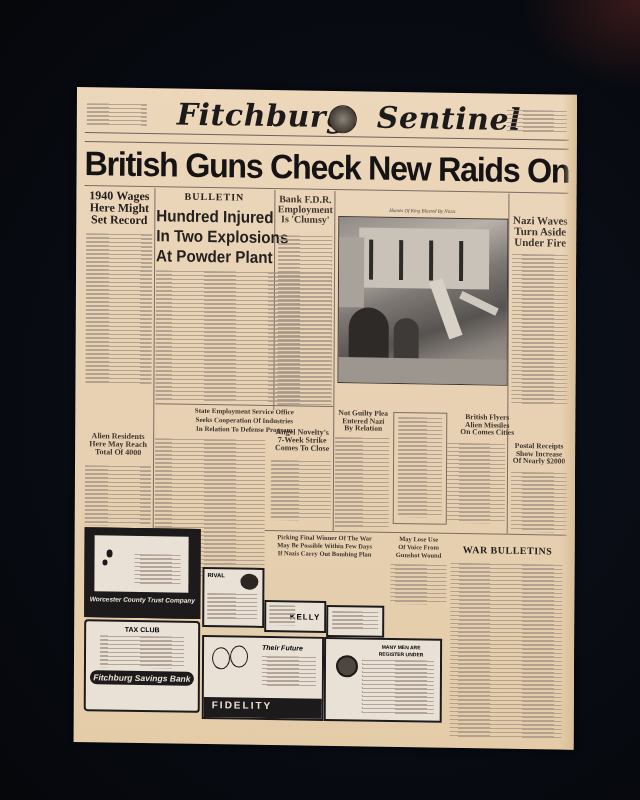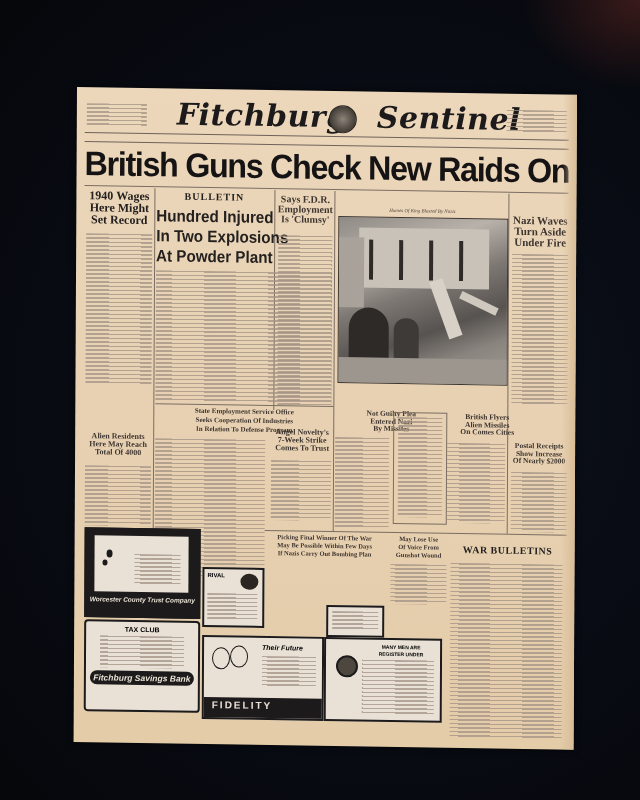--- a/index.html
+++ b/index.html
@@ -84,21 +84,21 @@
 
   <div class="abs hed" style="left:80px; top:103px; width:116px; font-size:10px; text-align:center; letter-spacing:1px;">BULLETIN</div>
   <div class="abs" style="left:80px; top:117px; width:178px;">
     <div class="hed" style="font-family:'Liberation Sans',sans-serif; font-size:16.5px; line-height:20px; transform:scaleX(0.92); transform-origin:0 0; white-space:nowrap;">Hundred Injured</div>
     <div class="hed" style="font-family:'Liberation Sans',sans-serif; font-size:16.5px; line-height:20px; transform:scaleX(0.92); transform-origin:0 0; white-space:nowrap;">In Two Explosions</div>
     <div class="hed" style="font-family:'Liberation Sans',sans-serif; font-size:16.5px; line-height:20px; transform:scaleX(0.92); transform-origin:0 0; white-space:nowrap;">At Powder Plant</div>
   </div>
   <div class="abs gray-text" style="left:80px; top:182px; width:176px; height:130px;"></div>
 
   <div class="abs" style="left:200px; top:104px; width:58px; text-align:center;">
-    <div class="hed hed-dim" style="font-size:10px;">Says F.D.R.</div>
+    <div class="hed hed-dim" style="font-size:10px;">Bank F.D.R.</div>
     <div class="hed hed-dim" style="font-size:10px;">Employment</div>
     <div class="hed hed-dim" style="font-size:10px;">Is 'Clumsy'</div>
   </div>
   <div class="abs gray-text" style="left:202px; top:145px; width:54px; height:170px;"></div>
 
   <div class="abs caption">Homes Of King Blasted By Nazis</div>
   <div class="abs photo">
     <div class="bld" style="left:20px; top:10px; width:130px; height:60px;"></div>
     <div class="bld" style="left:0; top:20px; width:25px; height:70px; background:#a9a29a;"></div>
     <div class="dark" style="left:30px; top:22px; width:4px; height:40px;"></div>
@@ -130,28 +130,28 @@
   <div class="abs" style="left:10px; top:345px; width:66px; text-align:center;">
     <div class="hed hed-dim" style="font-size:8px;">Alien Residents</div>
     <div class="hed hed-dim" style="font-size:8px;">Here May Reach</div>
     <div class="hed hed-dim" style="font-size:8px;">Total Of 4000</div>
   </div>
   <div class="abs gray-text" style="left:10px; top:378px; width:66px; height:60px;"></div>
 
   <div class="abs" style="left:196px; top:338px; width:62px; text-align:center;">
     <div class="hed hed-dim" style="font-size:8px;">Angel Novelty's</div>
     <div class="hed hed-dim" style="font-size:8px;">7-Week Strike</div>
-    <div class="hed hed-dim" style="font-size:8px;">Comes To Trust</div>
+    <div class="hed hed-dim" style="font-size:8px;">Comes To Close</div>
   </div>
   <div class="abs gray-text" style="left:196px; top:370px; width:60px; height:60px;"></div>
 
-  <div class="abs" style="left:260px; top:318px; width:56px; text-align:center;margin-left:28px;">
+  <div class="abs" style="left:260px; top:318px; width:56px; text-align:center;">
     <div class="hed hed-dim" style="font-size:7.5px;">Not Guilty Plea</div>
     <div class="hed hed-dim" style="font-size:7.5px;">Entered Nazi</div>
-    <div class="hed hed-dim" style="font-size:7.5px;">By Missiles</div>
+    <div class="hed hed-dim" style="font-size:7.5px;">By Relation</div>
   </div>
   <div class="abs gray-text" style="left:260px; top:346px; width:54px; height:90px;"></div>
 
   <div class="abs" style="left:318px; top:320px; width:52px; height:110px; border:1px solid #7b6d63;">
     <div class="gray-text" style="margin:4px; height:100px;"></div>
   </div>
 
   <div class="abs" style="left:372px; top:320px; width:80px; text-align:center;">
     <div class="hed hed-dim" style="font-size:7.5px;">British Flyers</div>
     <div class="hed hed-dim" style="font-size:7.5px;">Alien Missiles</div>
@@ -196,20 +196,24 @@
     <div class="gray-text" style="margin:3px 14px; height:32px;"></div>
     <div class="ad-dark adtxt" style="margin:2px 4px; height:14px; border-radius:8px; text-align:center; font-size:8.5px; line-height:14px; font-style:italic;">Fitchburg Savings Bank</div>
   </div>
 
   <div class="abs ad" style="left:128px; top:478px; width:58px; height:56px;">
     <div class="adtxt" style="position:absolute; left:3px; top:3px; font-size:6px;">RIVAL</div>
     <div style="position:absolute; right:4px; top:4px; width:18px; height:16px; background:#2b2622; border-radius:50%;"></div>
     <div class="gray-text" style="position:absolute; left:3px; top:24px; width:50px; height:26px;"></div>
   </div>
 
+  <div class="abs ad" style="left:190px; top:510px; width:58px; height:28px;">
+    <div class="adtxt" style="position:absolute; right:4px; top:10px; font-size:8px; letter-spacing:1px;">KELLY</div>
+    <div class="gray-text" style="position:absolute; left:3px; top:3px; width:26px; height:20px;"></div>
+  </div>
 
   <div class="abs ad" style="left:252px; top:514px; width:54px; height:28px;">
     <div class="gray-text" style="margin:4px; height:18px;"></div>
   </div>
 
   <div class="abs ad" style="left:128px; top:546px; width:118px; height:80px;">
     <div style="position:absolute; left:6px; top:6px; width:40px; height:40px;">
       <div style="position:absolute; left:2px; top:4px; width:16px; height:20px; border-radius:50%; border:1.5px solid #1c1a1a;"></div>
       <div style="position:absolute; left:20px; top:2px; width:16px; height:20px; border-radius:50%; border:1.5px solid #1c1a1a;"></div>
     </div>

